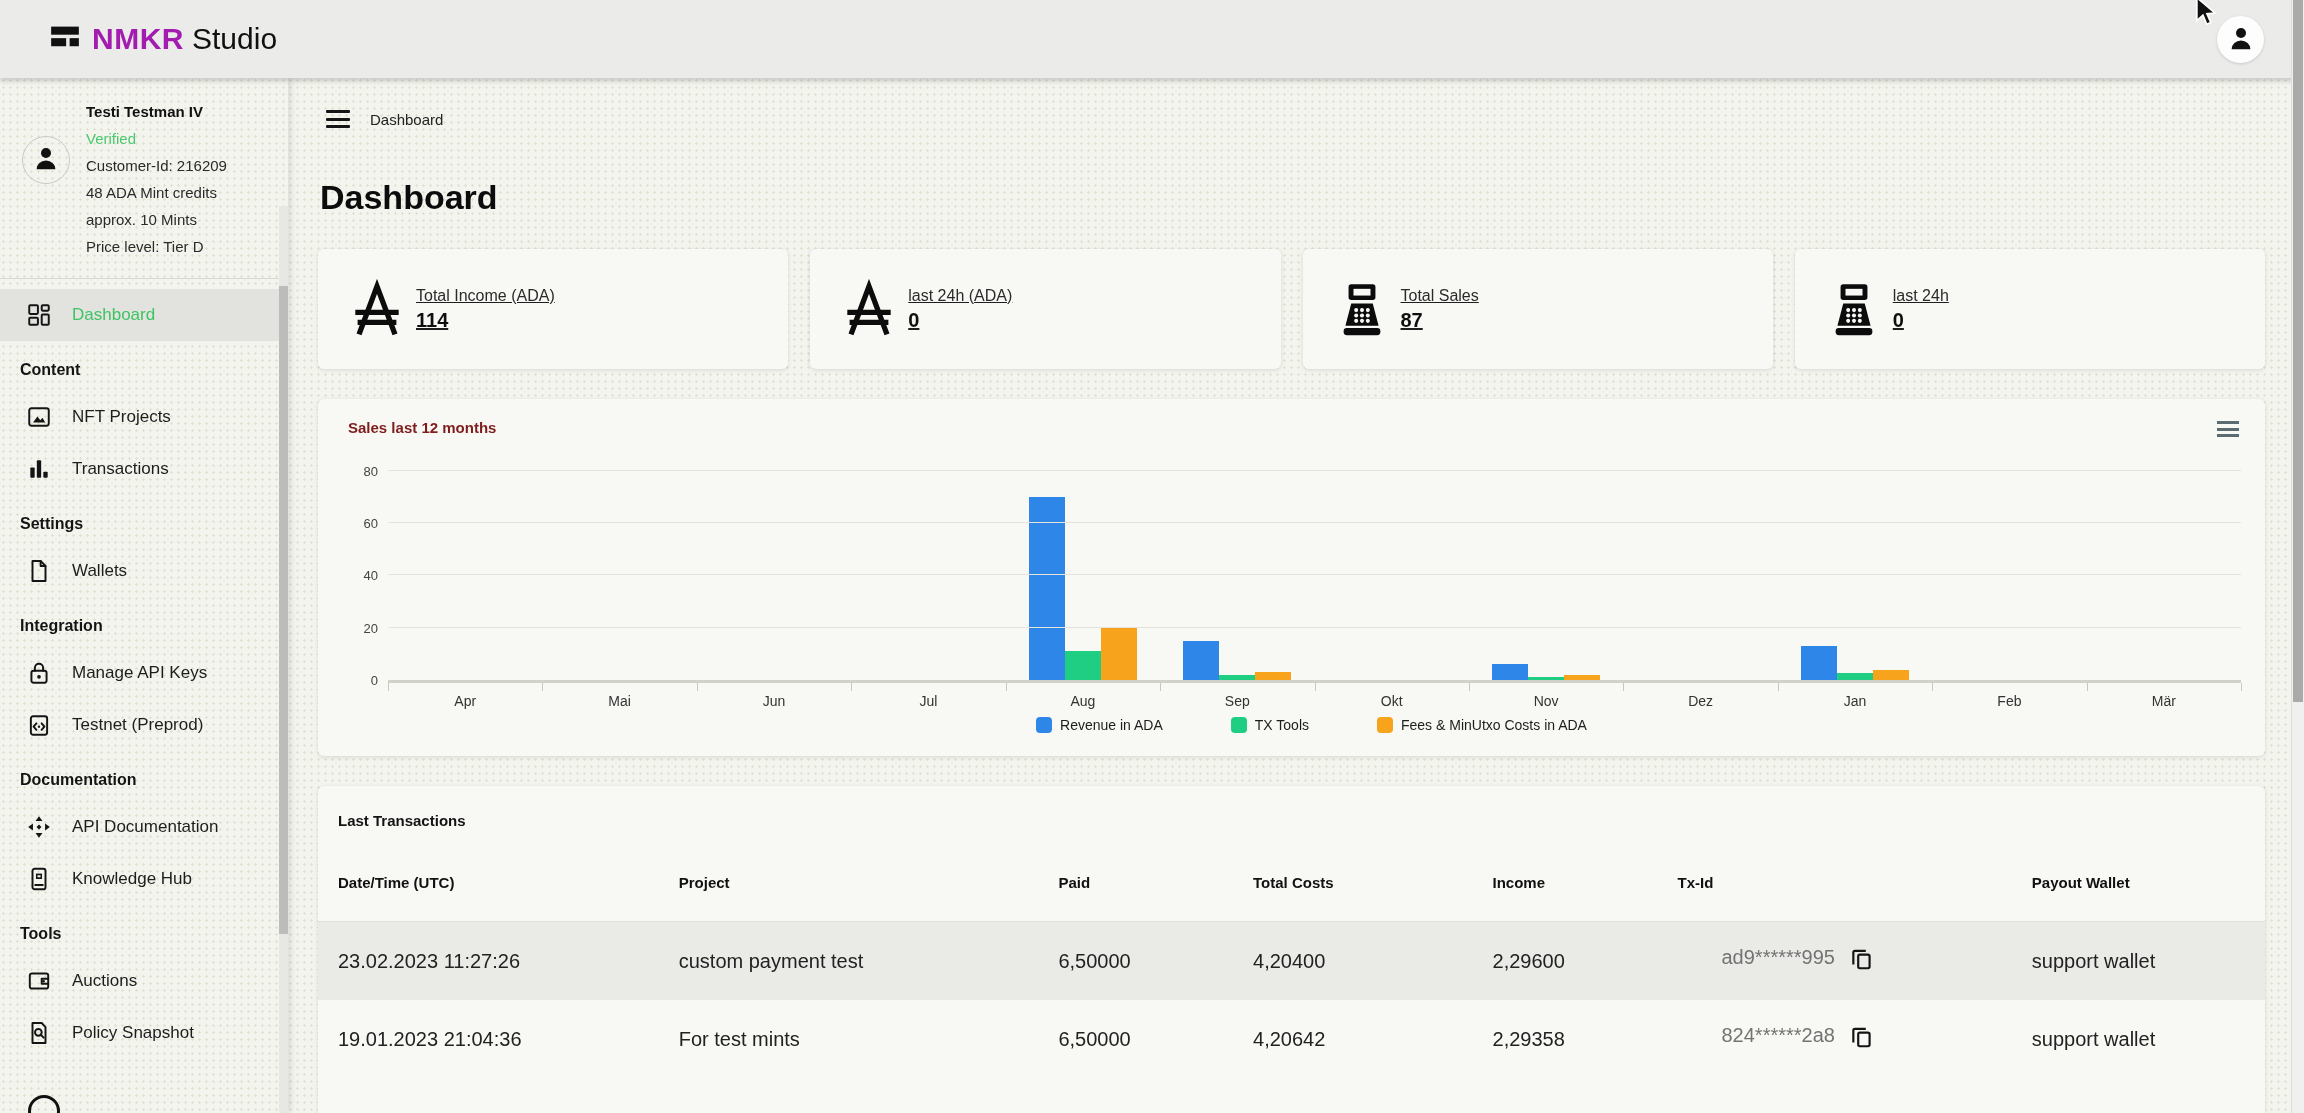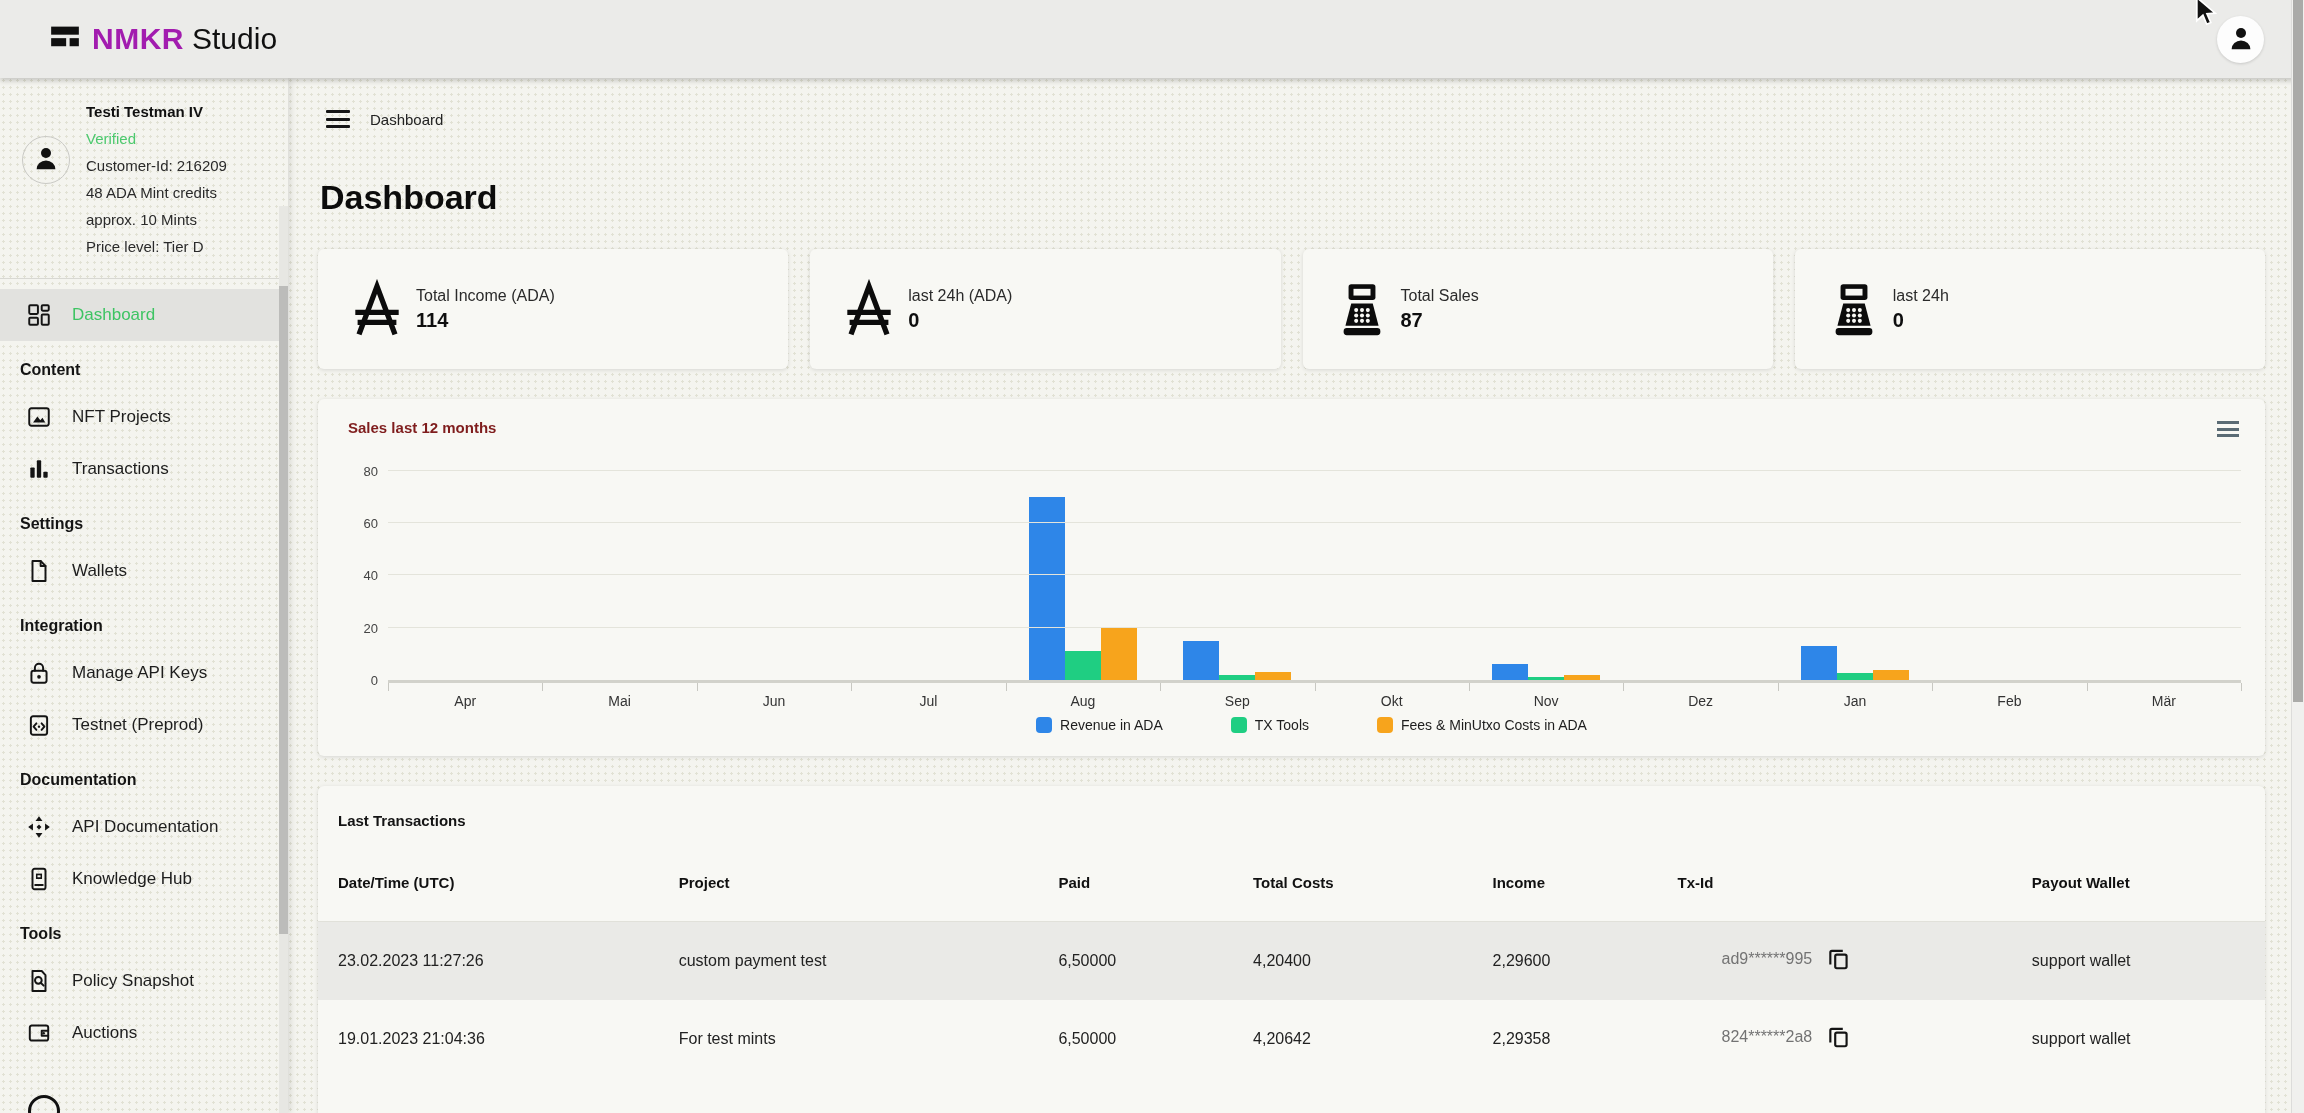--- a/index.html
+++ b/index.html
@@ -39,21 +39,21 @@
   .side-item.active{background:#e2e2df;}
   .side-item.active .side-label{color:#3ec463;font-weight:500;}
   .partial-icon{position:absolute;left:28px;bottom:-14px;width:26px;height:26px;border-radius:50%;border:3px solid #111;}
   
   .crumb-row{display:flex;align-items:center;gap:20px;margin-top:26px;padding-left:8px;height:30px;}
   .hamburger{width:24px;height:18px;display:flex;flex-direction:column;justify-content:space-between;cursor:pointer;}
   .hamburger span{display:block;height:3px;background:#151515;border-radius:1px;}
   .crumb-label{font-size:15px;color:#222;}
   .page-title{font-size:34px;font-weight:bold;color:#0c0c0c;margin:44px 0 0 2px;}
   
-  .cards-row{display:flex;gap:22px;margin-top:32px;}
+  .cards-row{display:flex;gap:22px;margin-top:32px;text-decoration:underline;}
   .stat-card{flex:1;height:120px;background:#f8f8f4;border-radius:6px;box-shadow:0 1px 4px rgba(0,0,0,0.12);
     display:flex;align-items:center;padding:0 10px 0 30px;box-sizing:border-box;}
   .stat-icon{width:58px;height:62px;flex:none;display:flex;align-items:center;justify-content:center;}
   .stat-text{margin-left:10px;}
   .stat-title{font-size:16px;color:#2a2a2a;}
   .stat-value{font-size:20px;font-weight:bold;color:#0f0f0f;margin-top:4px;}
   
   .chart-card{position:relative;margin-top:30px;height:357px;background:#f8f8f4;border-radius:6px;
     box-shadow:0 1px 4px rgba(0,0,0,0.12);padding:20px 24px 12px 24px;box-sizing:border-box;}
   .chart-title{font-size:15px;font-weight:bold;color:#7f1d1d;padding-left:6px;}
@@ -75,21 +75,21 @@
   .legend-item{display:flex;gap:8px;cursor:pointer;margin-left:40px;}
   .legend-marker{width:16px;height:16px;border-radius:4px;}
   .legend-label{font-size:14px;color:#1d1d1d;}
   
   .table-card{margin-top:30px;height:430px;background:#f8f8f4;border-radius:6px;box-shadow:0 1px 4px rgba(0,0,0,0.12);
     box-sizing:border-box;overflow:hidden;}
   .table-title{font-size:15px;font-weight:bold;color:#141414;padding:26px 0 0 20px;}
   .t-grid{display:grid;grid-template-columns:17.5% 19.5% 10% 12.3% 9.5% 18.2% 1fr;align-items:center;}
   .t-head{height:78px;margin-top:14px;border-bottom:1px solid #e1e1da;}
   .t-head .t-cell{font-weight:bold;font-size:15px;color:#111;}
-  .t-cell{padding-left:20px;font-size:16px;color:#222;}
+  .t-cell{padding-left:20px;font-size:20px;color:#222;}
   .t-row{height:78px;}
   .t-row.stripe{background:#eaeae7;}
   .tx-link{color:#737373;cursor:pointer;margin-left:44px;}
   .copy-btn{display:inline-block;vertical-align:-8px;margin-left:14px;cursor:pointer;}
   
   .fake-cursor{position:absolute;left:2192px;top:-4px;z-index:60;}
 </style>
 </head>
 <body>
 
@@ -237,39 +237,39 @@
               <rect x="10.6" y="8.6" width="2.8" height="1.8" fill="#f4f4ef"></rect>
             </svg>
           </span>
           <span class="side-label">Knowledge Hub</span>
         </div>
         <div class="side-heading">Tools</div>
         <div class="side-item">
           <span class="side-icon">
             <svg width="26" height="26" viewBox="0 0 24 24">
               <g fill="none" stroke="#141414" stroke-width="1.8" stroke-linecap="round" stroke-linejoin="round">
+                <rect x="3.5" y="5" width="17" height="14" rx="2"></rect>
+                <path d="M20.5 10 h-6 v4.5 h6"></path>
+              </g>
+              <circle cx="16.3" cy="12.2" r="1.2" fill="#141414"></circle>
+            </svg>
+          </span>
+          <span class="side-label">Auctions</span>
+        </div>
+        <div class="side-item">
+          <span class="side-icon">
+            <svg width="26" height="26" viewBox="0 0 24 24">
+              <g fill="none" stroke="#141414" stroke-width="1.8" stroke-linecap="round" stroke-linejoin="round">
                 <path d="M6 2.8 h8.5 l3.5 3.8 v14.6 h-12 z"></path>
                 <circle cx="11.4" cy="11.4" r="3.1"></circle>
                 <path d="M13.6 13.6 l2.7 2.7"></path>
               </g>
             </svg>
           </span>
           <span class="side-label">Policy Snapshot</span>
-        </div>
-        <div class="side-item">
-          <span class="side-icon">
-            <svg width="26" height="26" viewBox="0 0 24 24">
-              <g fill="none" stroke="#141414" stroke-width="1.8" stroke-linecap="round" stroke-linejoin="round">
-                <rect x="3.5" y="5" width="17" height="14" rx="2"></rect>
-                <path d="M20.5 10 h-6 v4.5 h6"></path>
-              </g>
-              <circle cx="16.3" cy="12.2" r="1.2" fill="#141414"></circle>
-            </svg>
-          </span>
-          <span class="side-label">Auctions</span>
         </div>
       </nav>
     <div class="partial-icon"></div>
     <div class="side-scrollbar">
       <div class="thumb"></div>
     </div>
   </aside>
 
   <main class="main">
     <div class="crumb-row">

